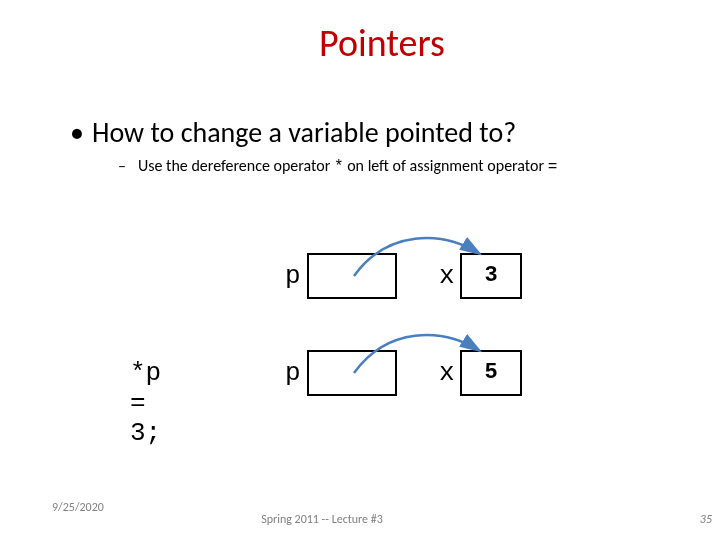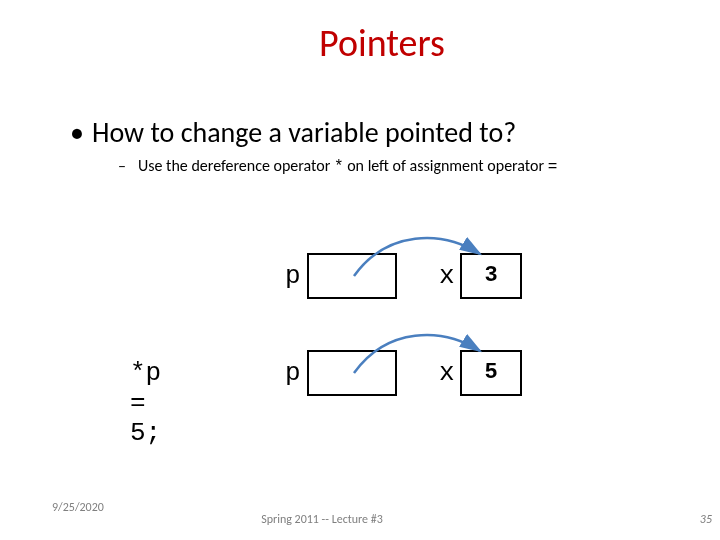--- a/index.html
+++ b/index.html
@@ -122,21 +122,21 @@
       <defs>
         <marker id="ah1" markerWidth="10" markerHeight="10" refX="8" refY="3" orient="auto">
           <path d="M0,0 L9,3 L0,6 Z" fill="#4a7fbf"></path>
         </marker>
       </defs>
       <path d="M 332 276 C 365 230, 420 230, 458 254" stroke="#4a7fbf" stroke-width="2.5" fill="none" marker-end="url(#ah1)"></path>
     </svg>
   </div>
 
   <div class="diagram">
-    <div class="code" style="left:108px; top:358px;">*p = 5;</div>
+    <div class="code" style="left:108px; top:358px;">*p = 3;</div>
     <div class="varlabel" style="left:263px; top:358px;">p</div>
     <div class="box" style="left:285px; top:350px; width:90px; height:46px;"></div>
     <div class="varlabel" style="left:417px; top:358px;">x</div>
     <div class="box" style="left:438px; top:350px; width:62px; height:46px;">5</div>
     <svg class="arrow-svg" style="left:0; top:0;" width="720" height="540">
       <defs>
         <marker id="ah2" markerWidth="10" markerHeight="10" refX="8" refY="3" orient="auto">
           <path d="M0,0 L9,3 L0,6 Z" fill="#4a7fbf"></path>
         </marker>
       </defs>

